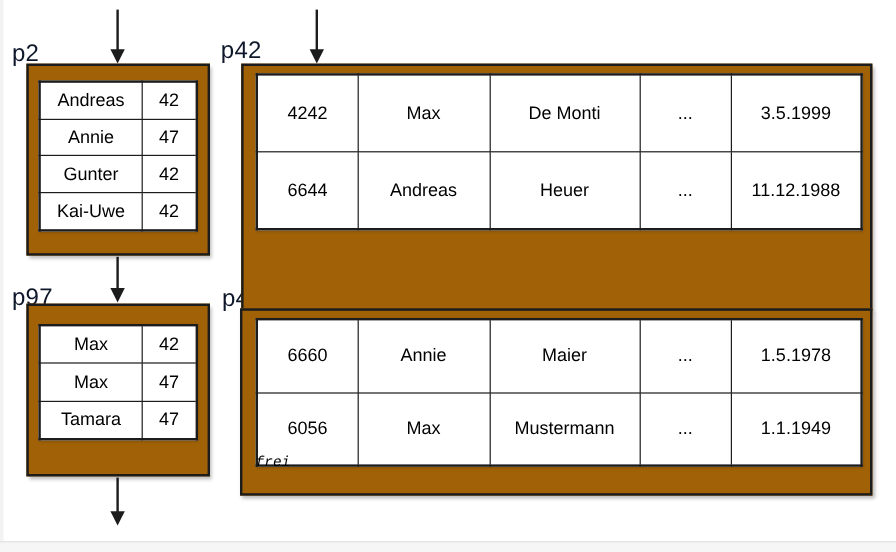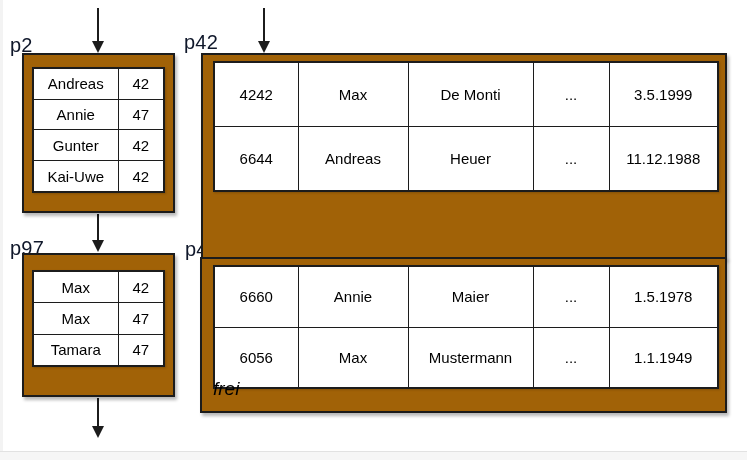--- a/index.html
+++ b/index.html
@@ -36,21 +36,21 @@
     background:#ffffff; border:2px solid var(--line);
     box-shadow:1px 1px 2px rgba(0,0,0,0.18);
   }
   table.tbl td {
     border:1.5px solid var(--line);
     text-align:center; vertical-align:middle;
     font-size:15px; padding:0; overflow:hidden; white-space:nowrap;
     color:#000;
   }
   .frei {
-    position:absolute; font-size:19px; font-style:italic; color:#000;
+    position:absolute; font-size:12px; font-style:italic; color:#000;font-family:Liberation Mono, monospace;
   }
 </style>
 </head>
 <body>
 
 <div class="canvas">
 
   <div class="left-strip"></div>
   <div class="footer-strip"></div>
 

